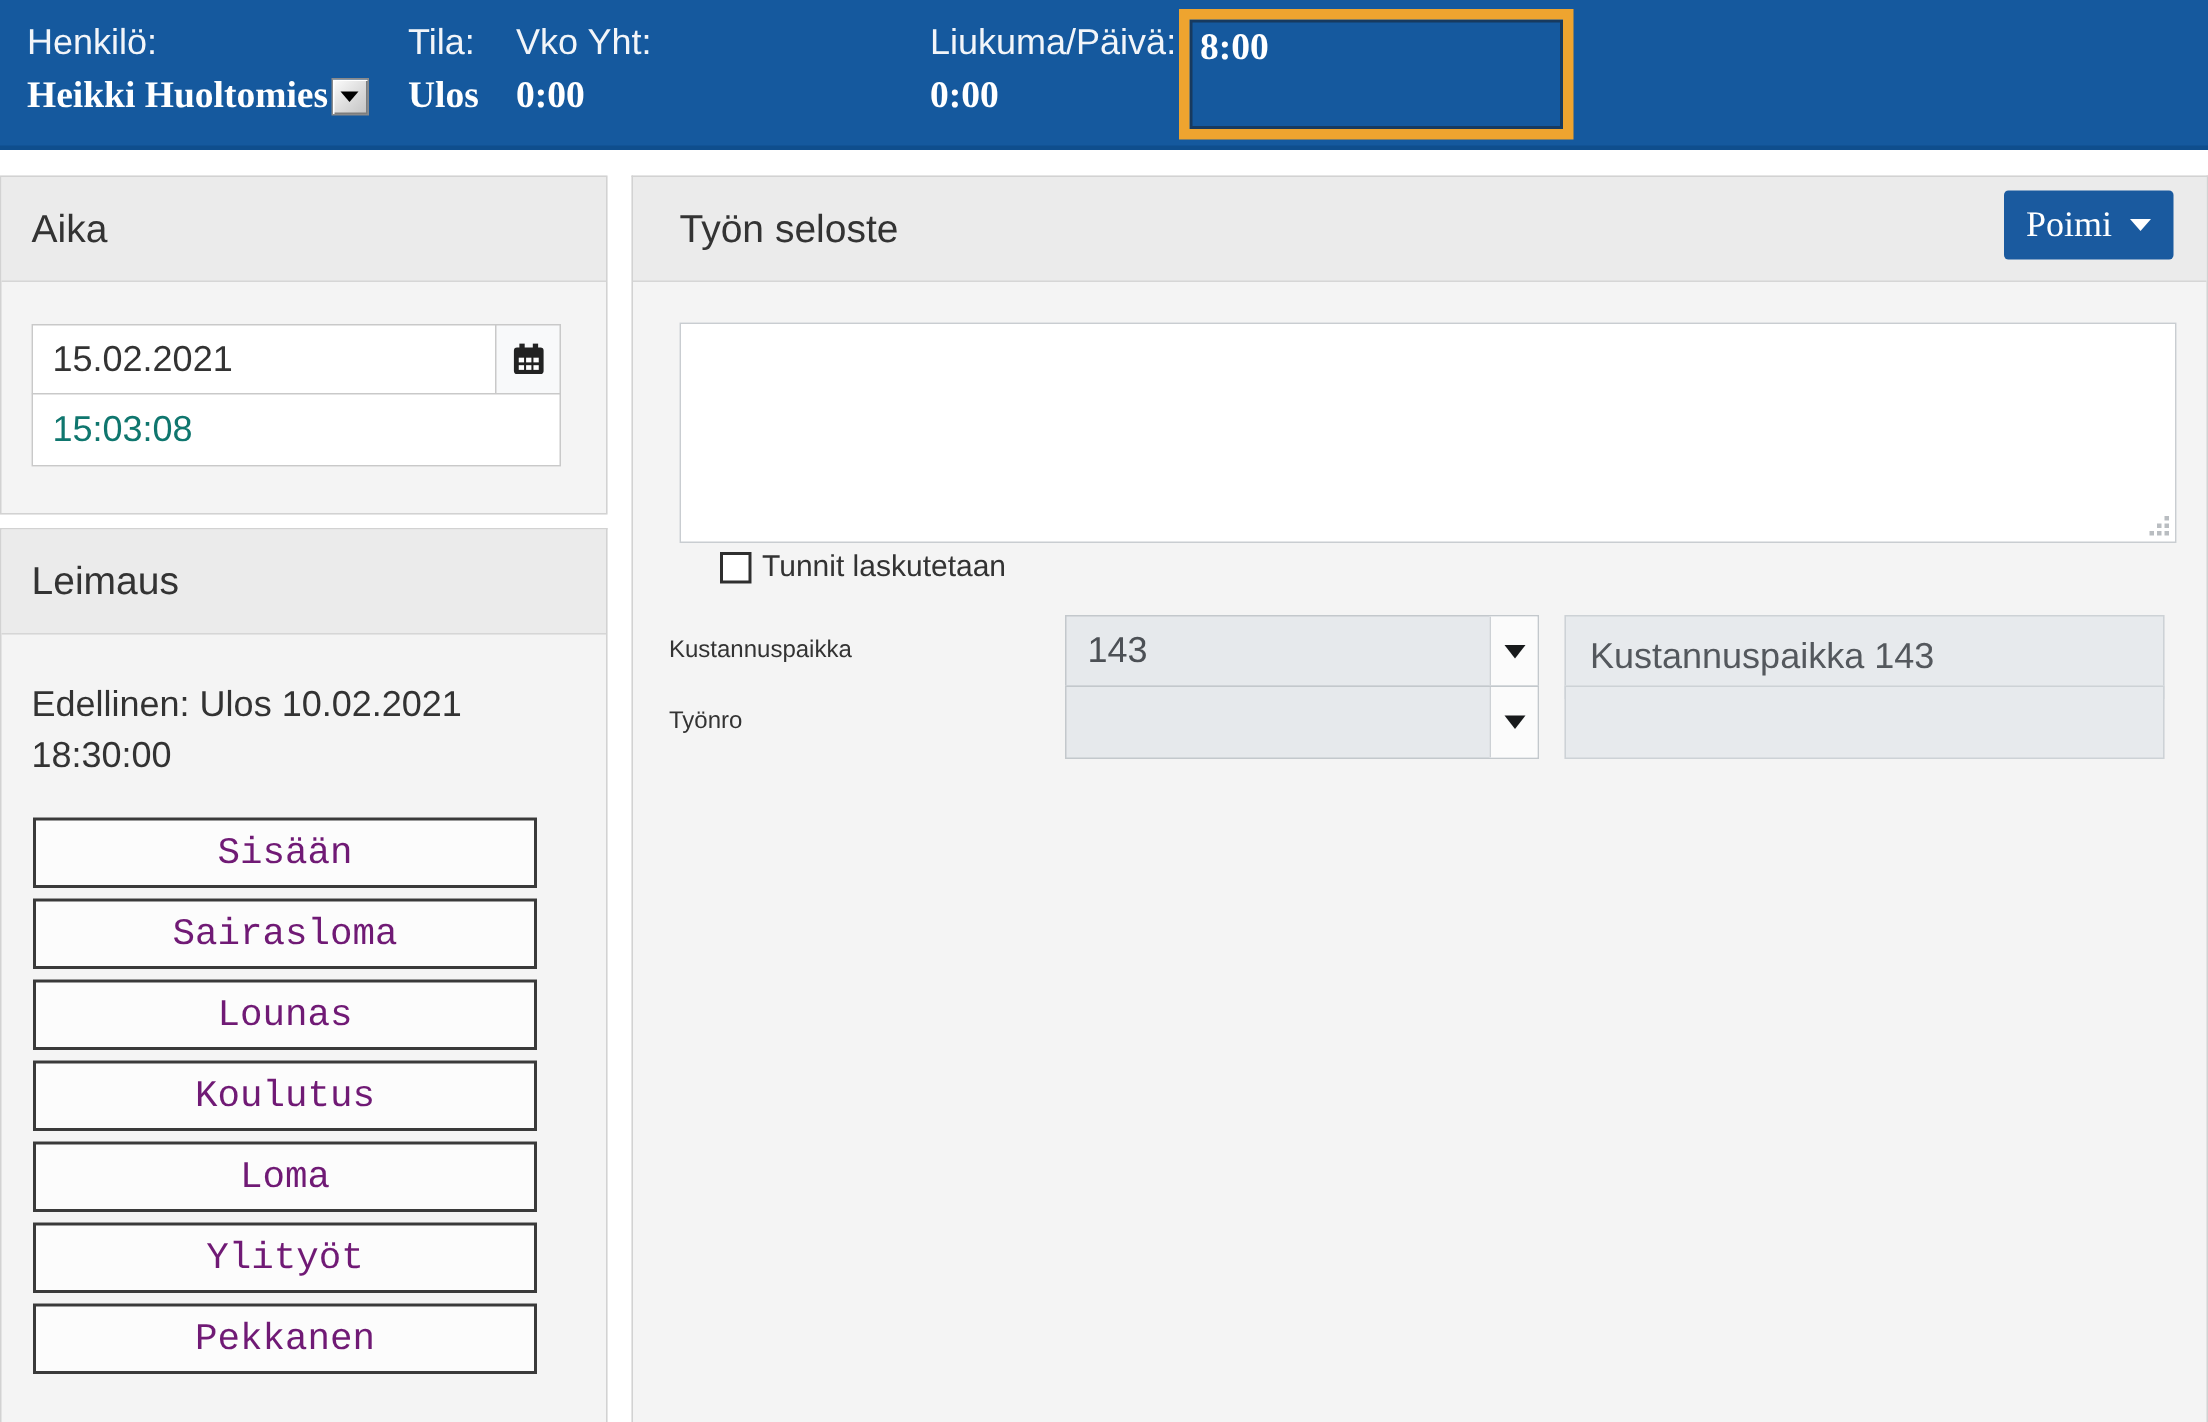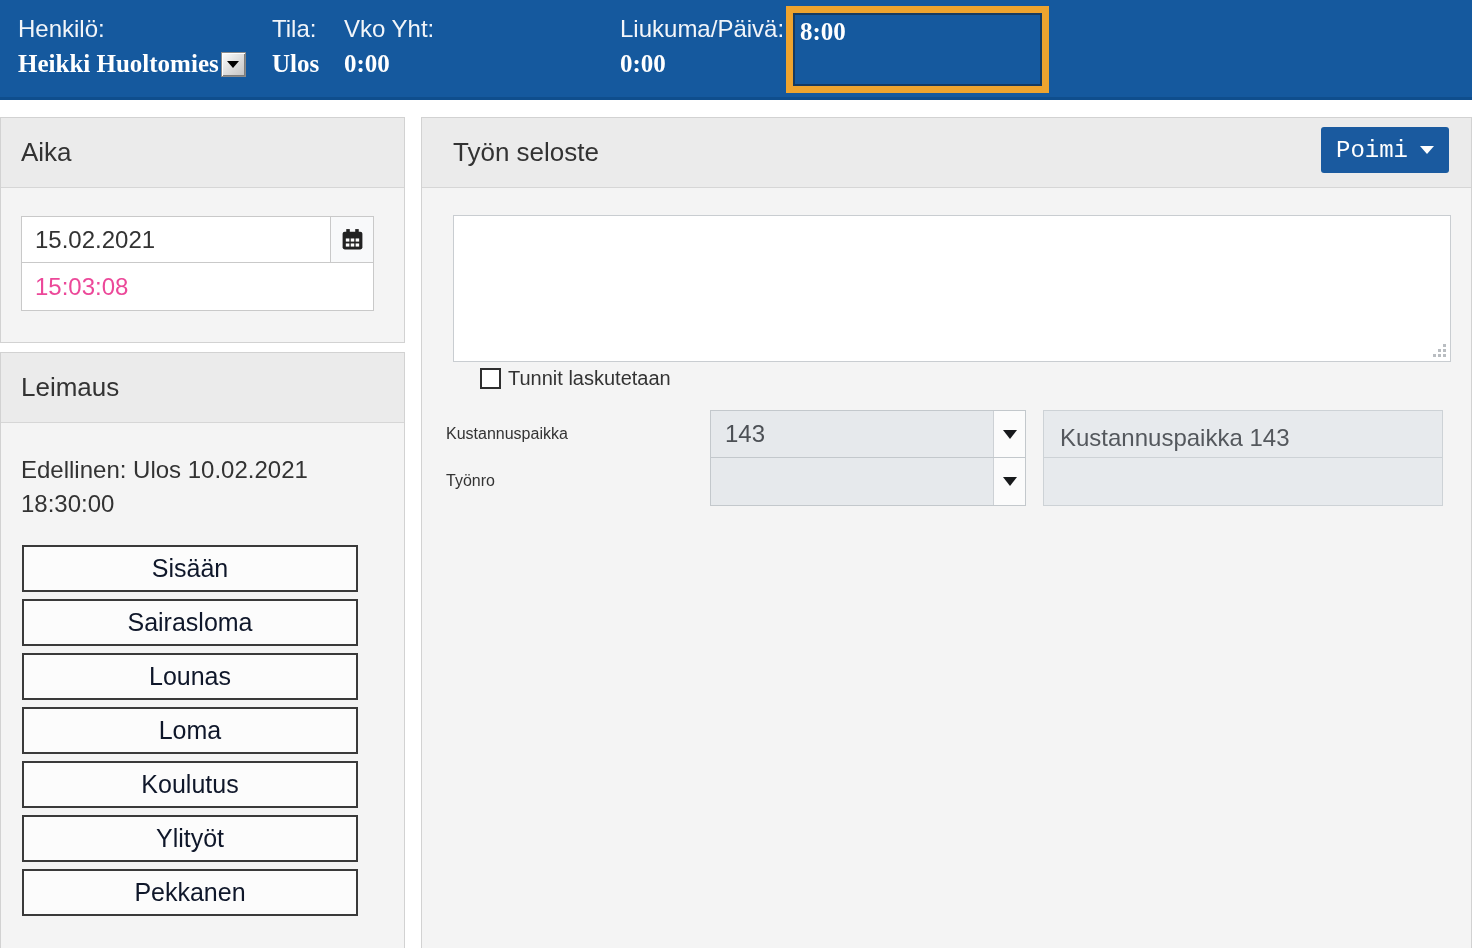--- a/index.html
+++ b/index.html
@@ -52,29 +52,29 @@
     flex:1; min-width:0; border:1px solid #C9C9C9; background:#fff;
     font-family:inherit; font-size:24px; color:#333; padding:0 8px 0 13px; box-sizing:border-box;
   }
   .calendar-button {
     width:44px; background:#F8F9FA; border:1px solid #C9C9C9; border-left:1px solid #C9C9C9;
     margin-left:-1px; display:flex; align-items:center; justify-content:center; cursor:pointer;
   }
   .time-input {
     position:absolute; left:20px; top:74px; width:353px; height:49px;
     border:1px solid #C9C9C9; background:#fff; font-family:inherit; font-size:24px;
-    color:#ec4899; padding:0 13px; box-sizing:border-box;
+    color:#0f766e; padding:0 13px; box-sizing:border-box;
   }
 
   
   .previous-text { position:absolute; left:20px; top:30px; width:352px; font-size:24px; line-height:34px; color:#333; }
   .stamp-buttons { position:absolute; left:21px; top:122px; width:336px; display:flex; flex-direction:column; gap:7px; }
   .stamp-btn {
     height:47px; background:#FCFCFC; border:2px solid #3A3A3A; box-sizing:border-box;
-    font-family:Liberation Sans, sans-serif; font-size:25px; color:#0f172a; cursor:pointer;
+    font-family:Liberation Mono, monospace; font-size:25px; color:#701a75; cursor:pointer;
   }
 
   
   .desc-wrap { position:absolute; left:31px; top:27px; width:998px; height:147px; }
   .desc {
     width:100%; height:100%; box-sizing:border-box; display:block;
     border:1px solid #C9CDD1; background:#fff; resize:none;
     font-family:inherit; font-size:24px; color:#333; padding:8px 12px;
   }
   .resize-dots {
@@ -98,21 +98,21 @@
   .tri-down { width:0; height:0; border-left:7px solid transparent; border-right:7px solid transparent; border-top:9px solid #17191B; }
   .ro-field {
     position:absolute; left:621px; width:400px; background:#E7EAED; border:1px solid #CDD2D6;
     box-sizing:border-box; display:flex; align-items:center; padding-left:16px; font-size:24px; color:#54585D;
   }
 
   .poimi-btn {
     position:absolute; right:22px; top:9px; height:46px;
     display:flex; align-items:center; gap:12px; padding:0 15px;
     background:#1A5A9F; border:none; border-radius:3px;
-    color:#fff; font-size:24px; font-family:Liberation Mono, monospace; cursor:pointer;
+    color:#fff; font-size:24px; font-family:Liberation Serif, serif; cursor:pointer;
   }
   .tri-down-white { width:0; height:0; border-left:7px solid transparent; border-right:7px solid transparent; border-top:8px solid #fff; }
 </style>
 </head>
 <body>
 
 <div class="topbar">
 
   <div class="hcol" style="left:18px">
     <div class="hlabel">Henkilö:</div>
@@ -175,22 +175,22 @@
 <div class="panel" id="leimaus-panel">
   <div class="panel-header">
     <span>Leimaus</span>
   </div>
   <div class="panel-body">
     <div class="previous-text">Edellinen: Ulos 10.02.2021 18:30:00</div>
     <div class="stamp-buttons">
       <button class="stamp-btn">Sisään</button>
       <button class="stamp-btn">Sairasloma</button>
       <button class="stamp-btn">Lounas</button>
+      <button class="stamp-btn">Koulutus</button>
       <button class="stamp-btn">Loma</button>
-      <button class="stamp-btn">Koulutus</button>
       <button class="stamp-btn">Ylityöt</button>
       <button class="stamp-btn">Pekkanen</button>
     </div>
   </div>
 </div>
 
 <div class="panel" id="main-panel">
   <div class="panel-header">
     <span>Työn seloste</span>
     <button class="poimi-btn">

